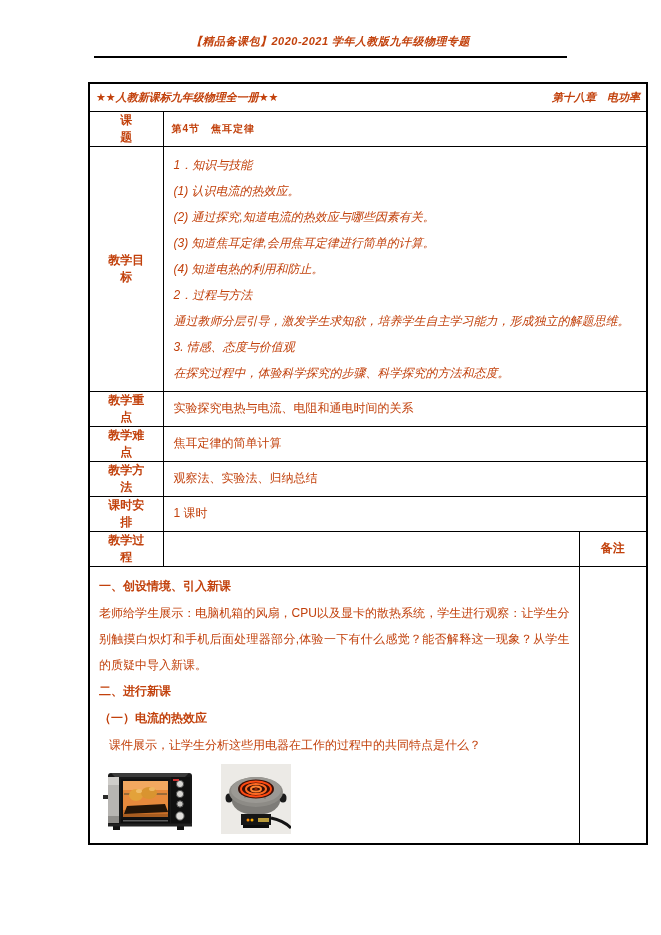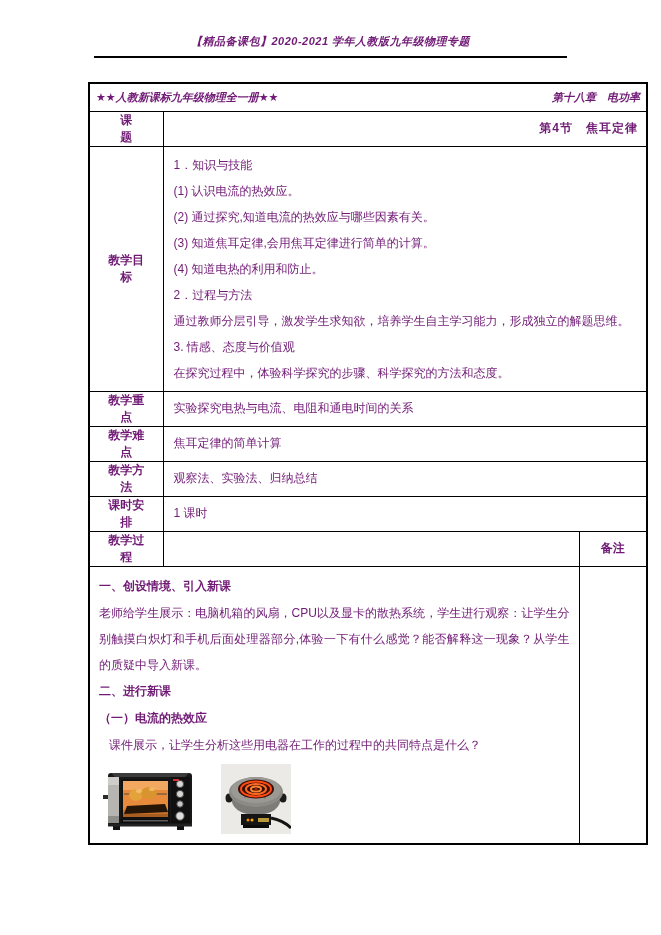--- a/index.html
+++ b/index.html
@@ -2,21 +2,21 @@
 <html><head>
 <meta charset="utf-8">
 <style>
   * { margin:0; padding:0; box-sizing:border-box; }
   html,body { background:#888; }
   .page {
     position:relative;
     width:661px; height:935px;
     background:#ffffff;
     font-family:"Liberation Sans","DejaVu Sans",sans-serif;
-    color:#701a75;
+    color:#c2410c;
     overflow:hidden;
     margin:0 auto;
   }
   .page-header {
     position:absolute; top:34px; left:94px; width:473px;
     text-align:center;
     font-size:11px; font-weight:bold; font-style:italic;
     padding-bottom:7px;
     border-bottom:2px solid #000;
     letter-spacing:0.5px;
@@ -35,24 +35,24 @@
     padding:0 8px;
     overflow:hidden;
   }
   td.banner-cell { height:27px; padding:0 6px; }
   .banner-wrap { display:flex; justify-content:space-between; align-items:center; }
   .banner-text { font-size:11px; font-weight:bold; font-style:italic; white-space:nowrap; }
   td.label-cell {
     text-align:center; font-weight:bold; padding:0 14px;
   }
   td.title-cell {
-    text-align:right; font-weight:bold; font-size:12px; height:30px;
+    text-align:left; font-weight:bold; font-size:10px; height:30px;
     letter-spacing:1px;
   }
-  td.objectives-cell { padding:5px 10px; vertical-align:middle; }
+  td.objectives-cell { padding:5px 10px; vertical-align:middle;font-style:italic; }
   .obj-line { line-height:26px; white-space:nowrap; }
   td.value-cell { padding:0 10px; }
   td.note-cell { text-align:center; font-weight:bold;font-family:Liberation Mono, monospace; }
   td.content-cell { vertical-align:top; padding:6px 9px; }
   .c-heading { font-weight:bold; line-height:27px; }
   .c-para { line-height:26px; text-align:justify; }
   .c-para.indented { text-indent:10px; }
   .photo-row { display:flex; align-items:flex-end; gap:24px; margin:6px 0 0 4px; }
   figure { display:block; }
 </style>

